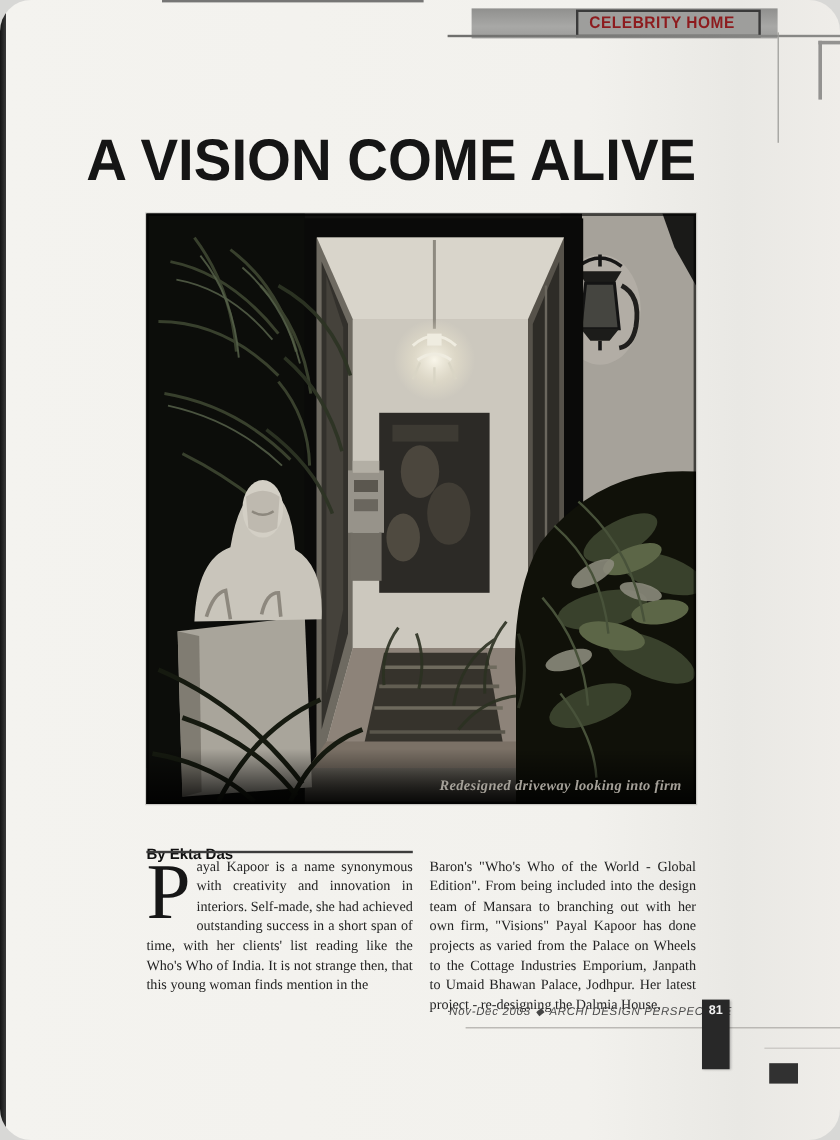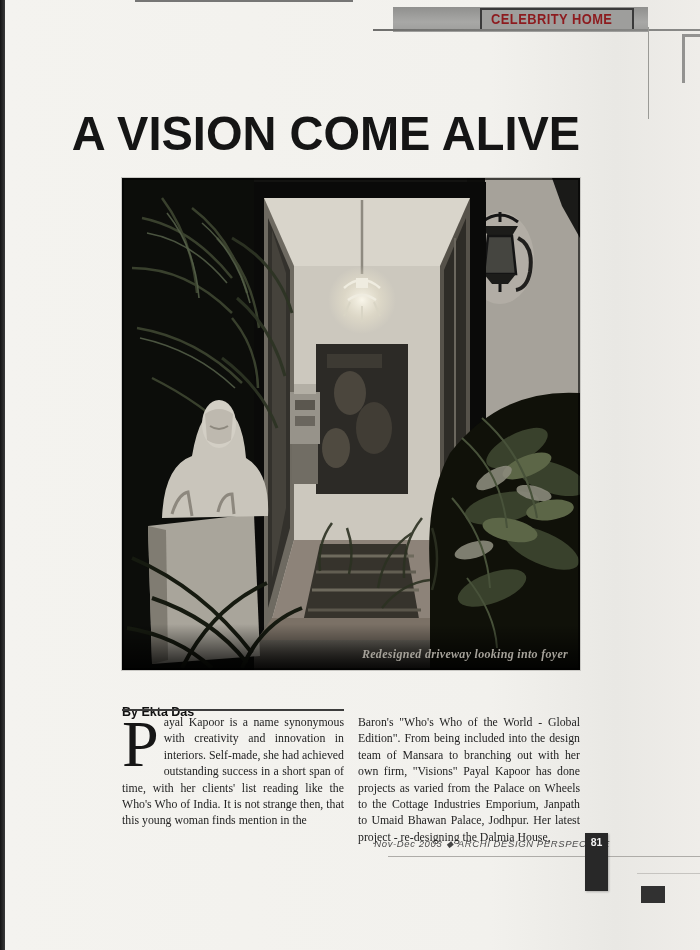--- a/index.html
+++ b/index.html
@@ -1,19 +1,19 @@
 <!DOCTYPE html>
 <html><head>
 <meta charset="utf-8">
 <style>
   html,body{margin:0;padding:0;background:#d8d8d6;}
   .page{
     position:relative;width:700px;height:950px;overflow:hidden;
     background:linear-gradient(90deg,#f4f3ef 0%,#f2f1ed 70%,#e9e8e4 88%,#efedE9 100%);
-    font-family:"Liberation Sans",sans-serif;color:#1c1c1c;
+    font-family:"Liberation Sans",sans-serif;color:#1c1c1c;border-radius:26px;
   }
   .edge-left{position:absolute;left:0;top:0;width:5px;height:950px;background:linear-gradient(90deg,#141414,#3a3a3a);}
   .edge-top-line{position:absolute;left:135px;top:0;width:218px;height:2px;background:#4c4c4c;opacity:.75;}
   .corner-curl{position:absolute;left:682px;top:34px;width:16px;height:46px;border-left:3px solid #4a4a4a;border-top:3px solid #4a4a4a;opacity:.55;}
   .header-bar{
     position:absolute;left:393px;top:7px;width:255px;height:25px;
     background:linear-gradient(180deg,#90908e,#a8a8a6 60%,#9d9d9b);
     display:flex;align-items:center;justify-content:flex-end;
   }
   .header-tag-box{
@@ -254,21 +254,21 @@
           <path d="M290,355 q-28,18 -34,55"></path>
         <path d="M310,350 q10,30 0,62"></path>
           <path d="M260,430 q20,-25 48,-28"></path>
         <path d="M210,345 q-15,20 -12,48"></path>
           <path d="M225,350 q8,22 2,46"></path>
       </g>
 
       <rect x="0" y="446" width="458" height="46" fill="url(#capgrad)"></rect>
       <rect x="0" y="0" width="458" height="492" fill="none" stroke="#000000" stroke-opacity="0.6" stroke-width="4"></rect>
     </svg>
-    <div class="photo-caption">Redesigned driveway looking into foyer</div>
+    <div class="photo-caption">Redesigned driveway looking into firm</div>
   </div>
 
   <div class="byline">By Ekta Das</div>
   <div class="byline-rule"></div>
 
   <div class="columns">
     <p class="col" style="margin:0;"><span class="dropcap">P</span><span>ayal Kapoor is a name synonymous with creativity and innovation in interiors. Self-made, she had achieved outstanding success in a short span of time, with her clients' list reading like the Who's Who of India. It is not strange then, that this young woman finds mention in the</span></p>
     <p class="col" style="margin:0;"><span>Baron's "Who's Who of the World - Global Edition". From being included into the design team of Mansara to branching out with her own firm, "Visions" Payal Kapoor has done projects as varied from the Palace on Wheels to the Cottage Industries Emporium, Janpath to Umaid Bhawan Palace, Jodhpur. Her latest project - re-designing the Dalmia House,</span></p>
   </div>
 

